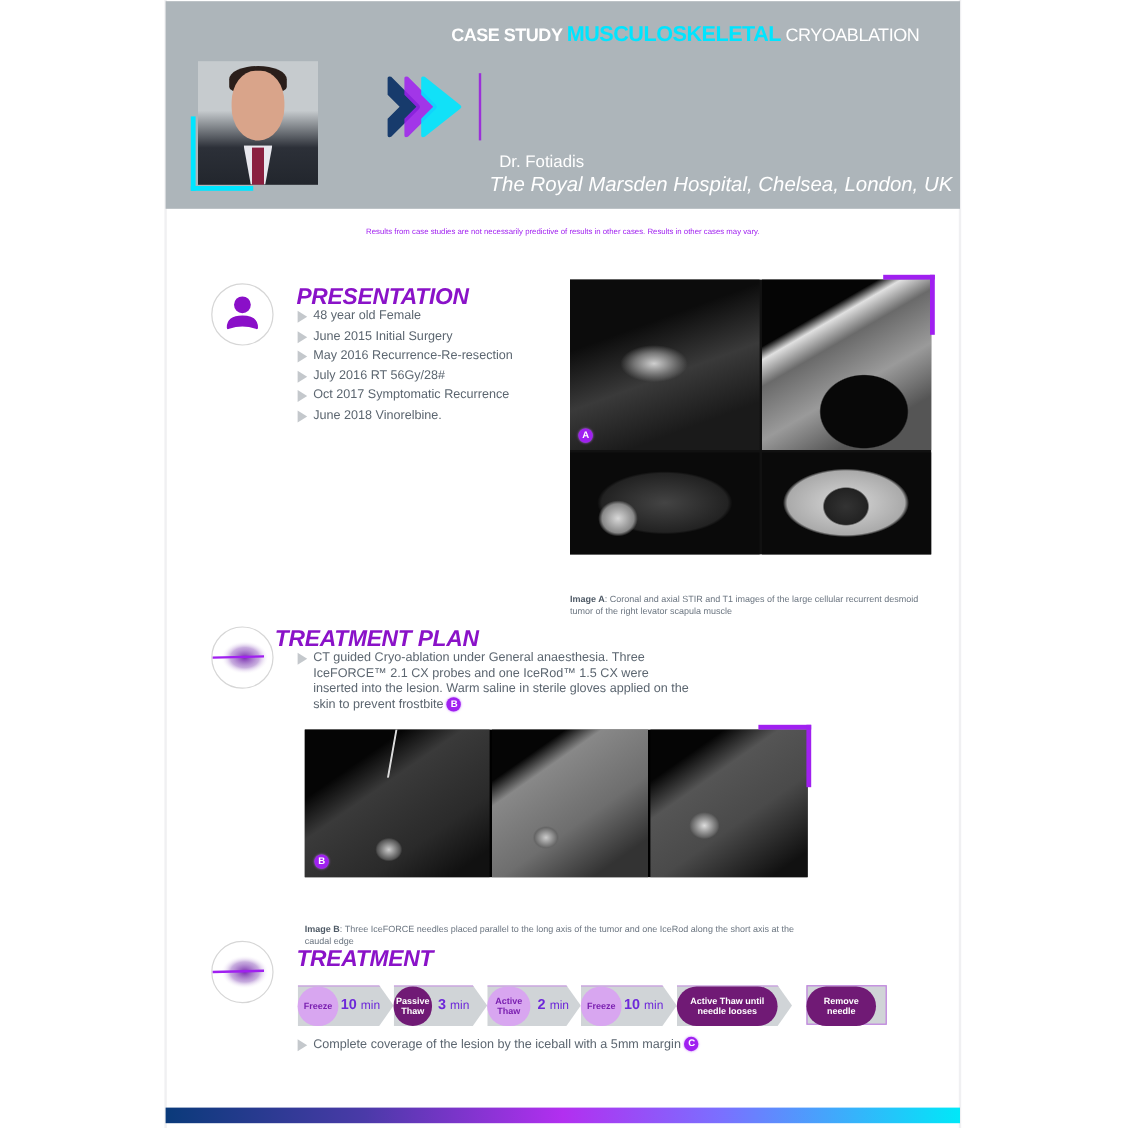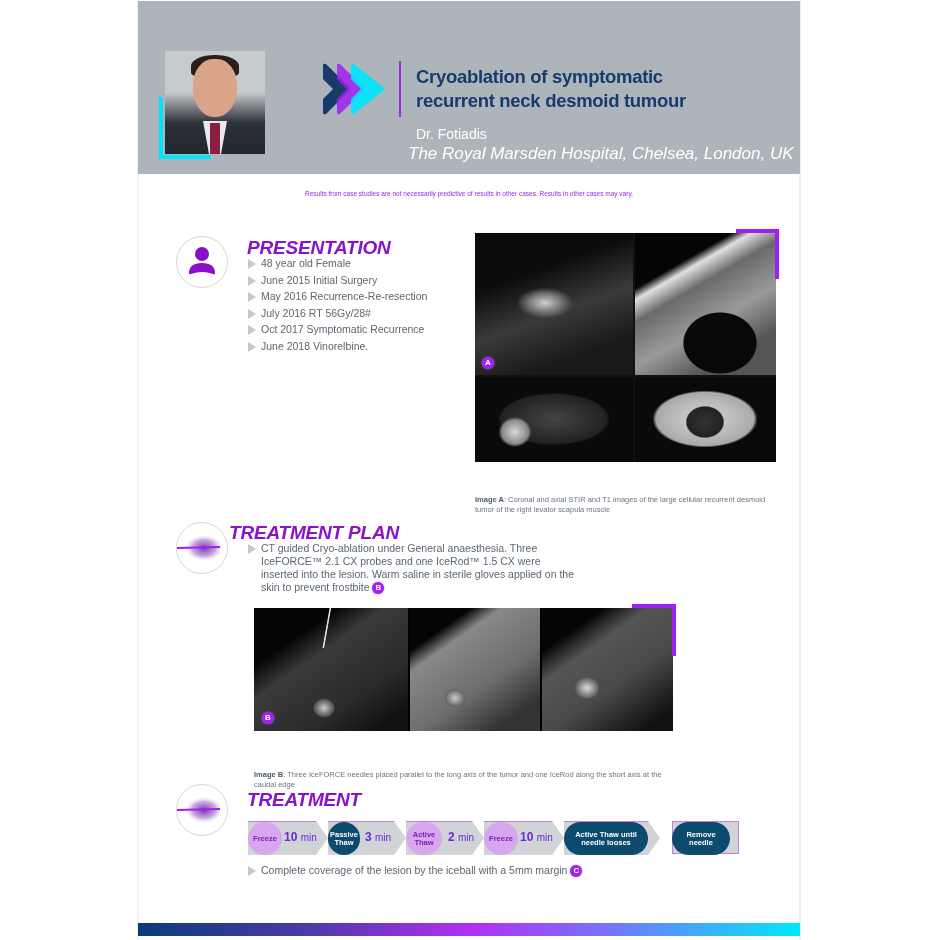--- a/index.html
+++ b/index.html
@@ -36,50 +36,51 @@
   .corner-purple { position:absolute; border-top:4px solid #a020f0; border-right:4px solid #a020f0; box-sizing:border-box; }
 
   .imgB { position:absolute; left:254px; top:608px; width:419px; height:123px; background:#000; }
   .imgB .cell { position:absolute; top:0; height:123px; overflow:hidden; }
 
   .steps { position:absolute; left:248px; top:821px; height:33px; }
   .step { position:absolute; top:0; height:33px; }
   .step .arrow { position:absolute; left:0; top:0; height:33px; background:#d0d4d7; clip-path:polygon(0 0, calc(100% - 12px) 0, 100% 50%, calc(100% - 12px) 100%, 0 100%); border-top:1px solid #c080e0; }
   .step .pill { position:absolute; left:0; top:1px; height:33px; border-radius:17px; display:flex; align-items:center; justify-content:center; text-align:center; font-size:7.5px; font-weight:bold; line-height:8px; }
   .step .pill.light { background:#d8a6f0; color:#7a1fb0; }
-  .step .pill.dark { background:#0c4a6e; color:#ffffff; }
+  .step .pill.dark { background:#701a75; color:#ffffff; }
   .step .dur { position:absolute; top:9px; font-size:12px; font-weight:bold; color:#6d28d9; white-space:nowrap; }
   .step .dur span { font-size:10px; font-weight:normal; }
   .step .rect { position:absolute; left:0; top:0; height:33px; background:#d0d4d7; border:1px solid #c080e0; box-sizing:border-box; }
 
   .footer-bar { position:absolute; left:138px; top:923px; width:662px; height:13px; background:linear-gradient(90deg,#0a3a7a 0%,#4a3aa8 25%,#b22ff0 50%,#7a70ff 70%,#00e8f8 100%); }
 </style>
 </head>
 <body>
 
 <div class="page"></div>
 
 <div class="header">
+  <div class="case-line">
+    <span>CASE STUDY</span>
+    <span class="accent">MUSCULOSKELETAL</span>
+    <span class="thin">CRYOABLATION</span>
+  </div>
   <div class="photo-frame"></div>
   <div class="photo">
     <div class="hair"></div>
       <div class="face"></div>
       <div class="shirt"></div>
       <div class="tie"></div>
   </div>
   <svg class="logo" viewBox="0 0 66 52">
     <path d="M2 2 Q2 0 5 1 L28 24 Q30 26 28 28 L5 51 Q2 52 2 50 L2 36 L12 26 L2 16 Z" fill="#173b6c"></path>
     <path d="M16 2 Q16 0 19 1 L42 24 Q44 26 42 28 L19 51 Q16 52 16 50 L16 36 L26 26 L16 16 Z" fill="#a020f0" opacity="0.85"></path>
     <path d="M30 2 Q30 0 33 1 L62 24 Q65 26 62 28 L33 51 Q30 52 30 50 L30 36 L40 26 L30 16 Z" fill="#00e5ff" opacity="0.9"></path>
   </svg>
   <div class="title-divider"></div>
-  <div class="title">
-    <div>Cryoablation of symptomatic</div>
-    <div>recurrent neck desmoid tumour</div>
-  </div>
   <div class="author">Dr. Fotiadis</div>
   <div class="hospital">The Royal Marsden Hospital, Chelsea, London, UK</div>
 </div>
 
 <div class="disclaimer">Results from case studies are not necessarily predictive of results in other cases. Results in other cases may vary.</div>
 
 <div class="sec-icon" style="left:176px;top:236px;">
   <svg width="50" height="50" viewBox="0 0 50 50">
     <circle cx="25" cy="17" r="7" fill="#8a0fc8"></circle>
     <path d="M12 36 Q12 26 25 26 Q38 26 38 36 Q38 38 36 37 Q25 33 14 37 Q12 38 12 36 Z" fill="#8a0fc8"></path>

